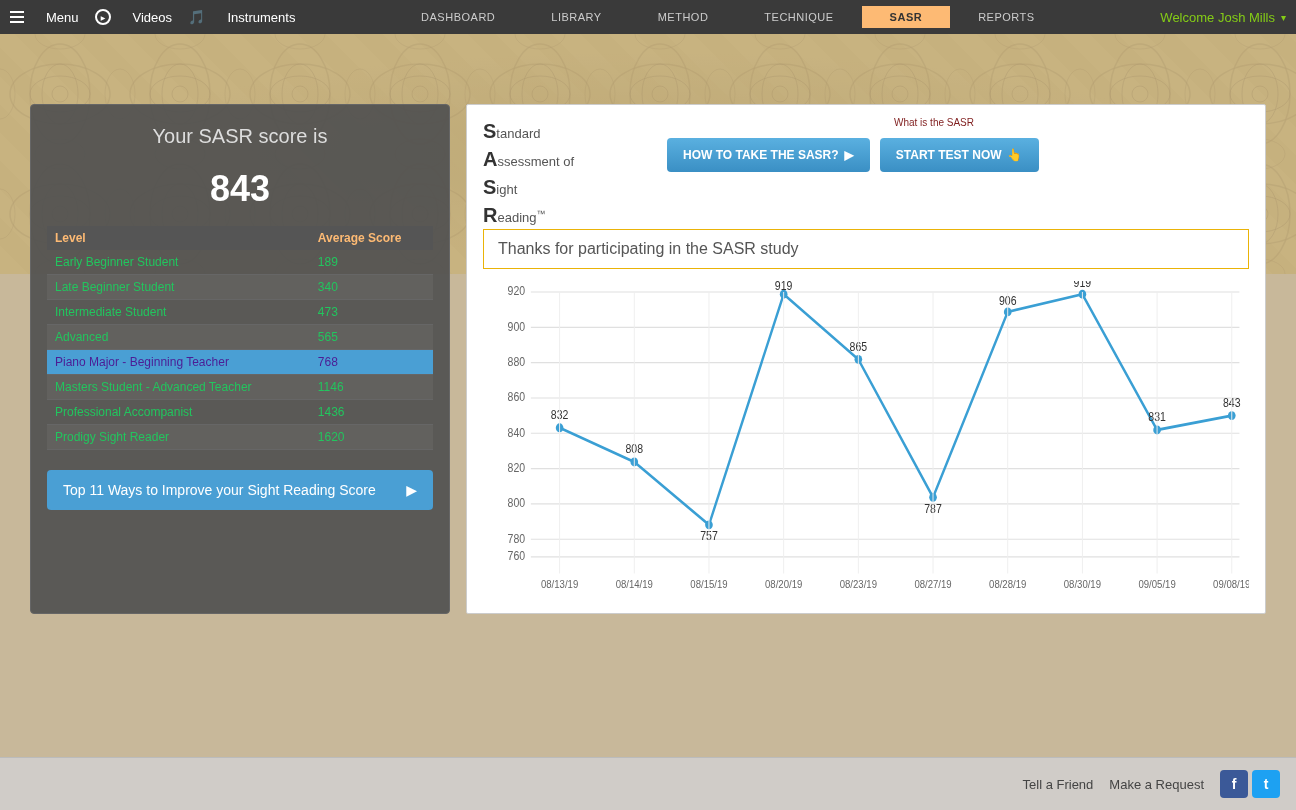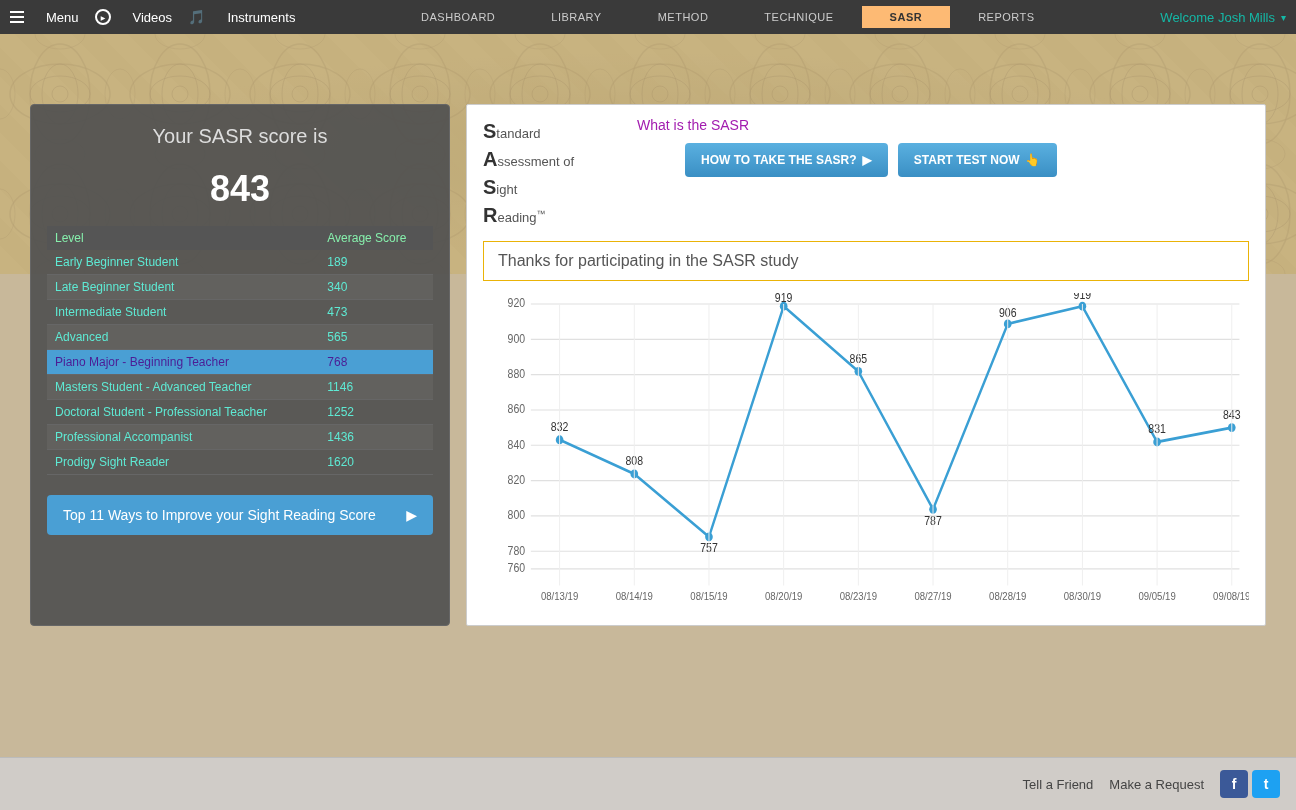--- a/index.html
+++ b/index.html
@@ -24,21 +24,21 @@
       padding: 0 28px;
       height: 22px;
       display: flex; align-items: center;
       cursor: pointer;
       font-size: 11px;
       color: #ccc;
       letter-spacing: 0.5px;
       text-transform: uppercase;
     }
     .nav-item.active { background: #fdba74; color: #333; font-weight: bold; }
-    .nav-right { display: flex; align-items: center; gap: 6px; color: #14b8a6; font-size: 13px; }
+    .nav-right { display: flex; align-items: center; gap: 6px; color: #84cc16; font-size: 13px; }
     .nav-right .chevron { font-size: 10px; }
 
     
     .bg-area {
       width: 100%;
       height: 240px;
       background: #c8b89a;
       position: relative;
       overflow: hidden;
     }
@@ -85,29 +85,29 @@
       color: white;
       margin-bottom: 16px;
     }
     .score-table {
       width: 100%;
       border-collapse: collapse;
       font-size: 12px;
     }
     .score-table th {
       background: #555;
-      color: #86efac;
+      color: #fdba74;
       padding: 5px 8px;
       text-align: left;
-      font-weight: normal;
+      font-weight: bold;
     }
     .score-table td {
       padding: 5px 8px;
       border-bottom: 1px solid #666;
-      color: #5eead4;
+      color: #22c55e;
     }
     .score-table tr:nth-child(even) td { background: rgba(255,255,255,0.05); }
     .score-table tr.highlighted td { background: #4a9fd4; color: #4c1d95; }
     .improve-btn {
       display: flex;
       align-items: center;
       justify-content: space-between;
       background: #4a9fd4;
       color: white;
       border: none;
@@ -124,31 +124,30 @@
       flex: 1;
       background: white;
       border: 1px solid #ccc;
       border-radius: 2px;
       margin-top: 50px;
       padding: 12px 16px;
     }
     .sasr-header {
       display: flex;
       align-items: flex-start;
-      gap: 34px;
-      margin-bottom: 12px;
+      gap: 16px;
     }
     .sasr-logo {
       font-size: 13px;
       color: #555;
       line-height: 1.4;
       min-width: 120px;
     }
     .sasr-info { flex: 1; }
-    .sasr-link { color: #a21caf; font-size: 14px; margin-bottom: 10px; }
+    .sasr-link { color: #7f1d1d; font-size: 10px; margin-bottom: 10px; text-align: center; }
     .sasr-buttons { display: flex; gap: 10px; padding-left: 48px; }
     .sasr-btn {
       background: linear-gradient(to bottom, #5ab0e0, #3a8fc4);
       color: white;
       border: none;
       border-radius: 4px;
       padding: 10px 16px;
       font-size: 12px;
       cursor: pointer;
       display: flex;
@@ -310,24 +309,20 @@
             <td>Advanced</td>
             <td>565</td>
           </tr>
           <tr class="highlighted">
             <td>Piano Major - Beginning Teacher</td>
             <td>768</td>
           </tr>
           <tr>
             <td>Masters Student - Advanced Teacher</td>
             <td>1146</td>
-          </tr>
-          <tr>
-            <td>Doctoral Student - Professional Teacher</td>
-            <td>1252</td>
           </tr>
           <tr>
             <td>Professional Accompanist</td>
             <td>1436</td>
           </tr>
           <tr>
             <td>Prodigy Sight Reader</td>
             <td>1620</td>
           </tr>
         </tbody>

